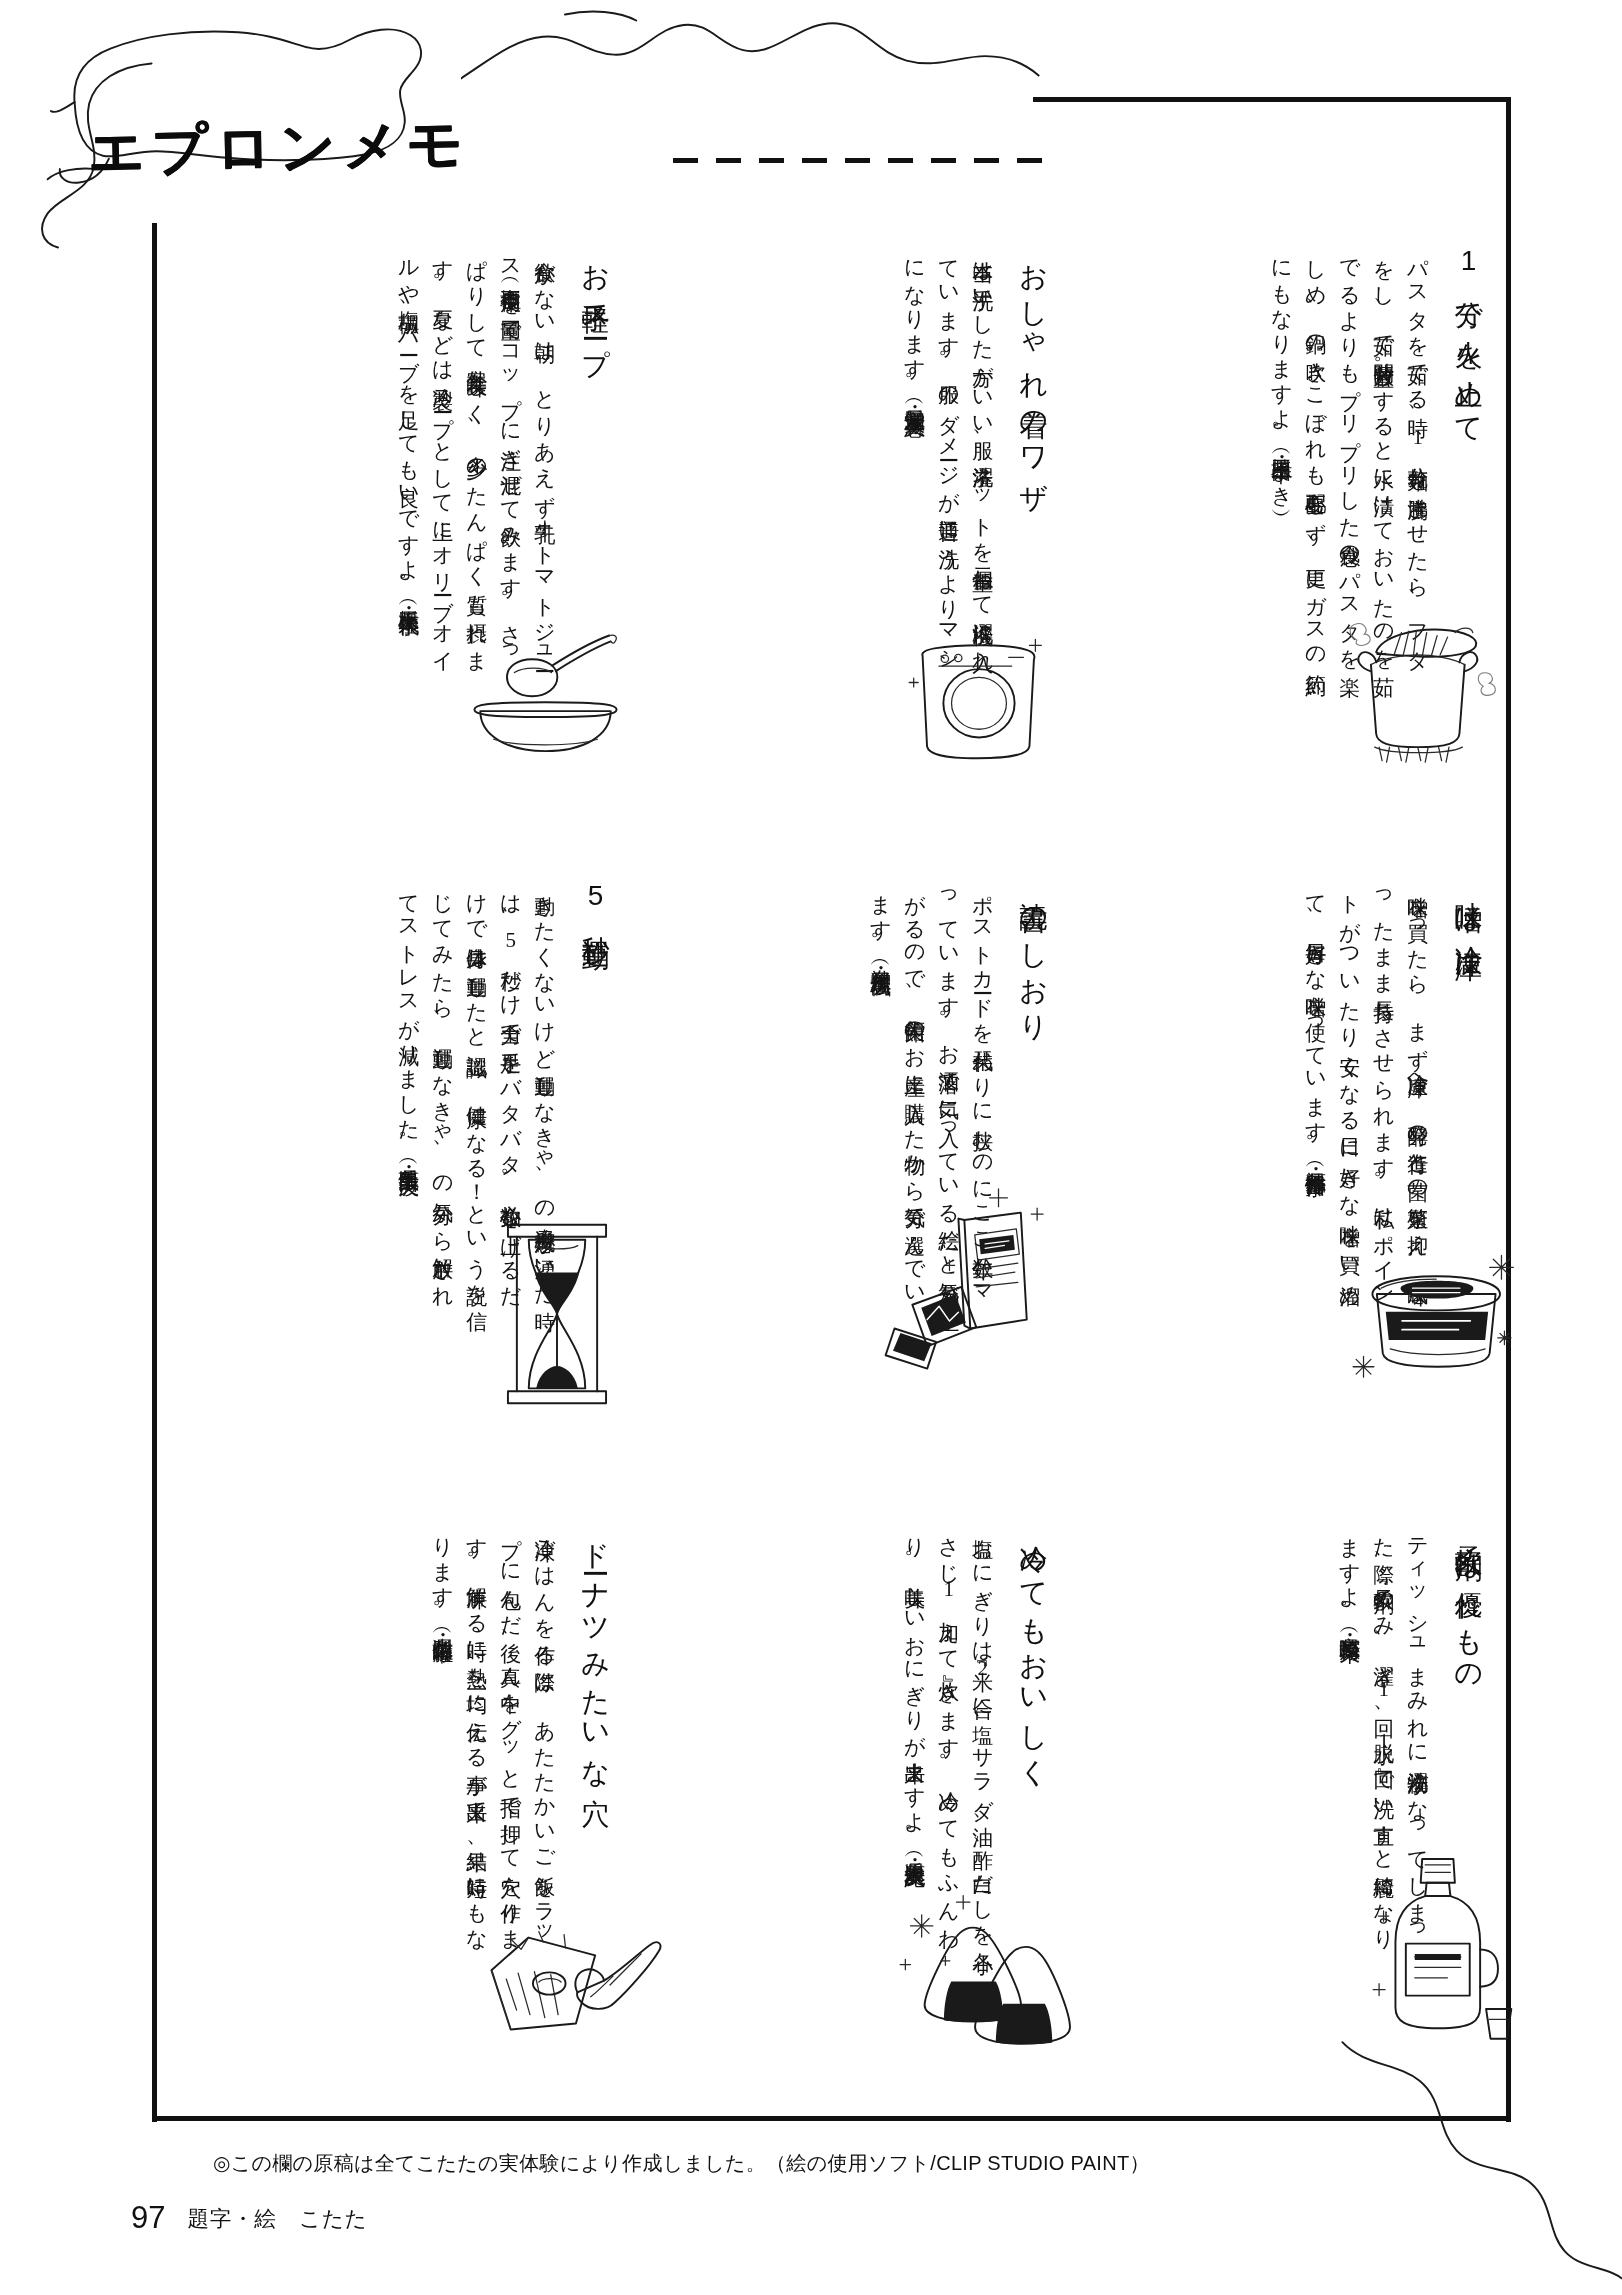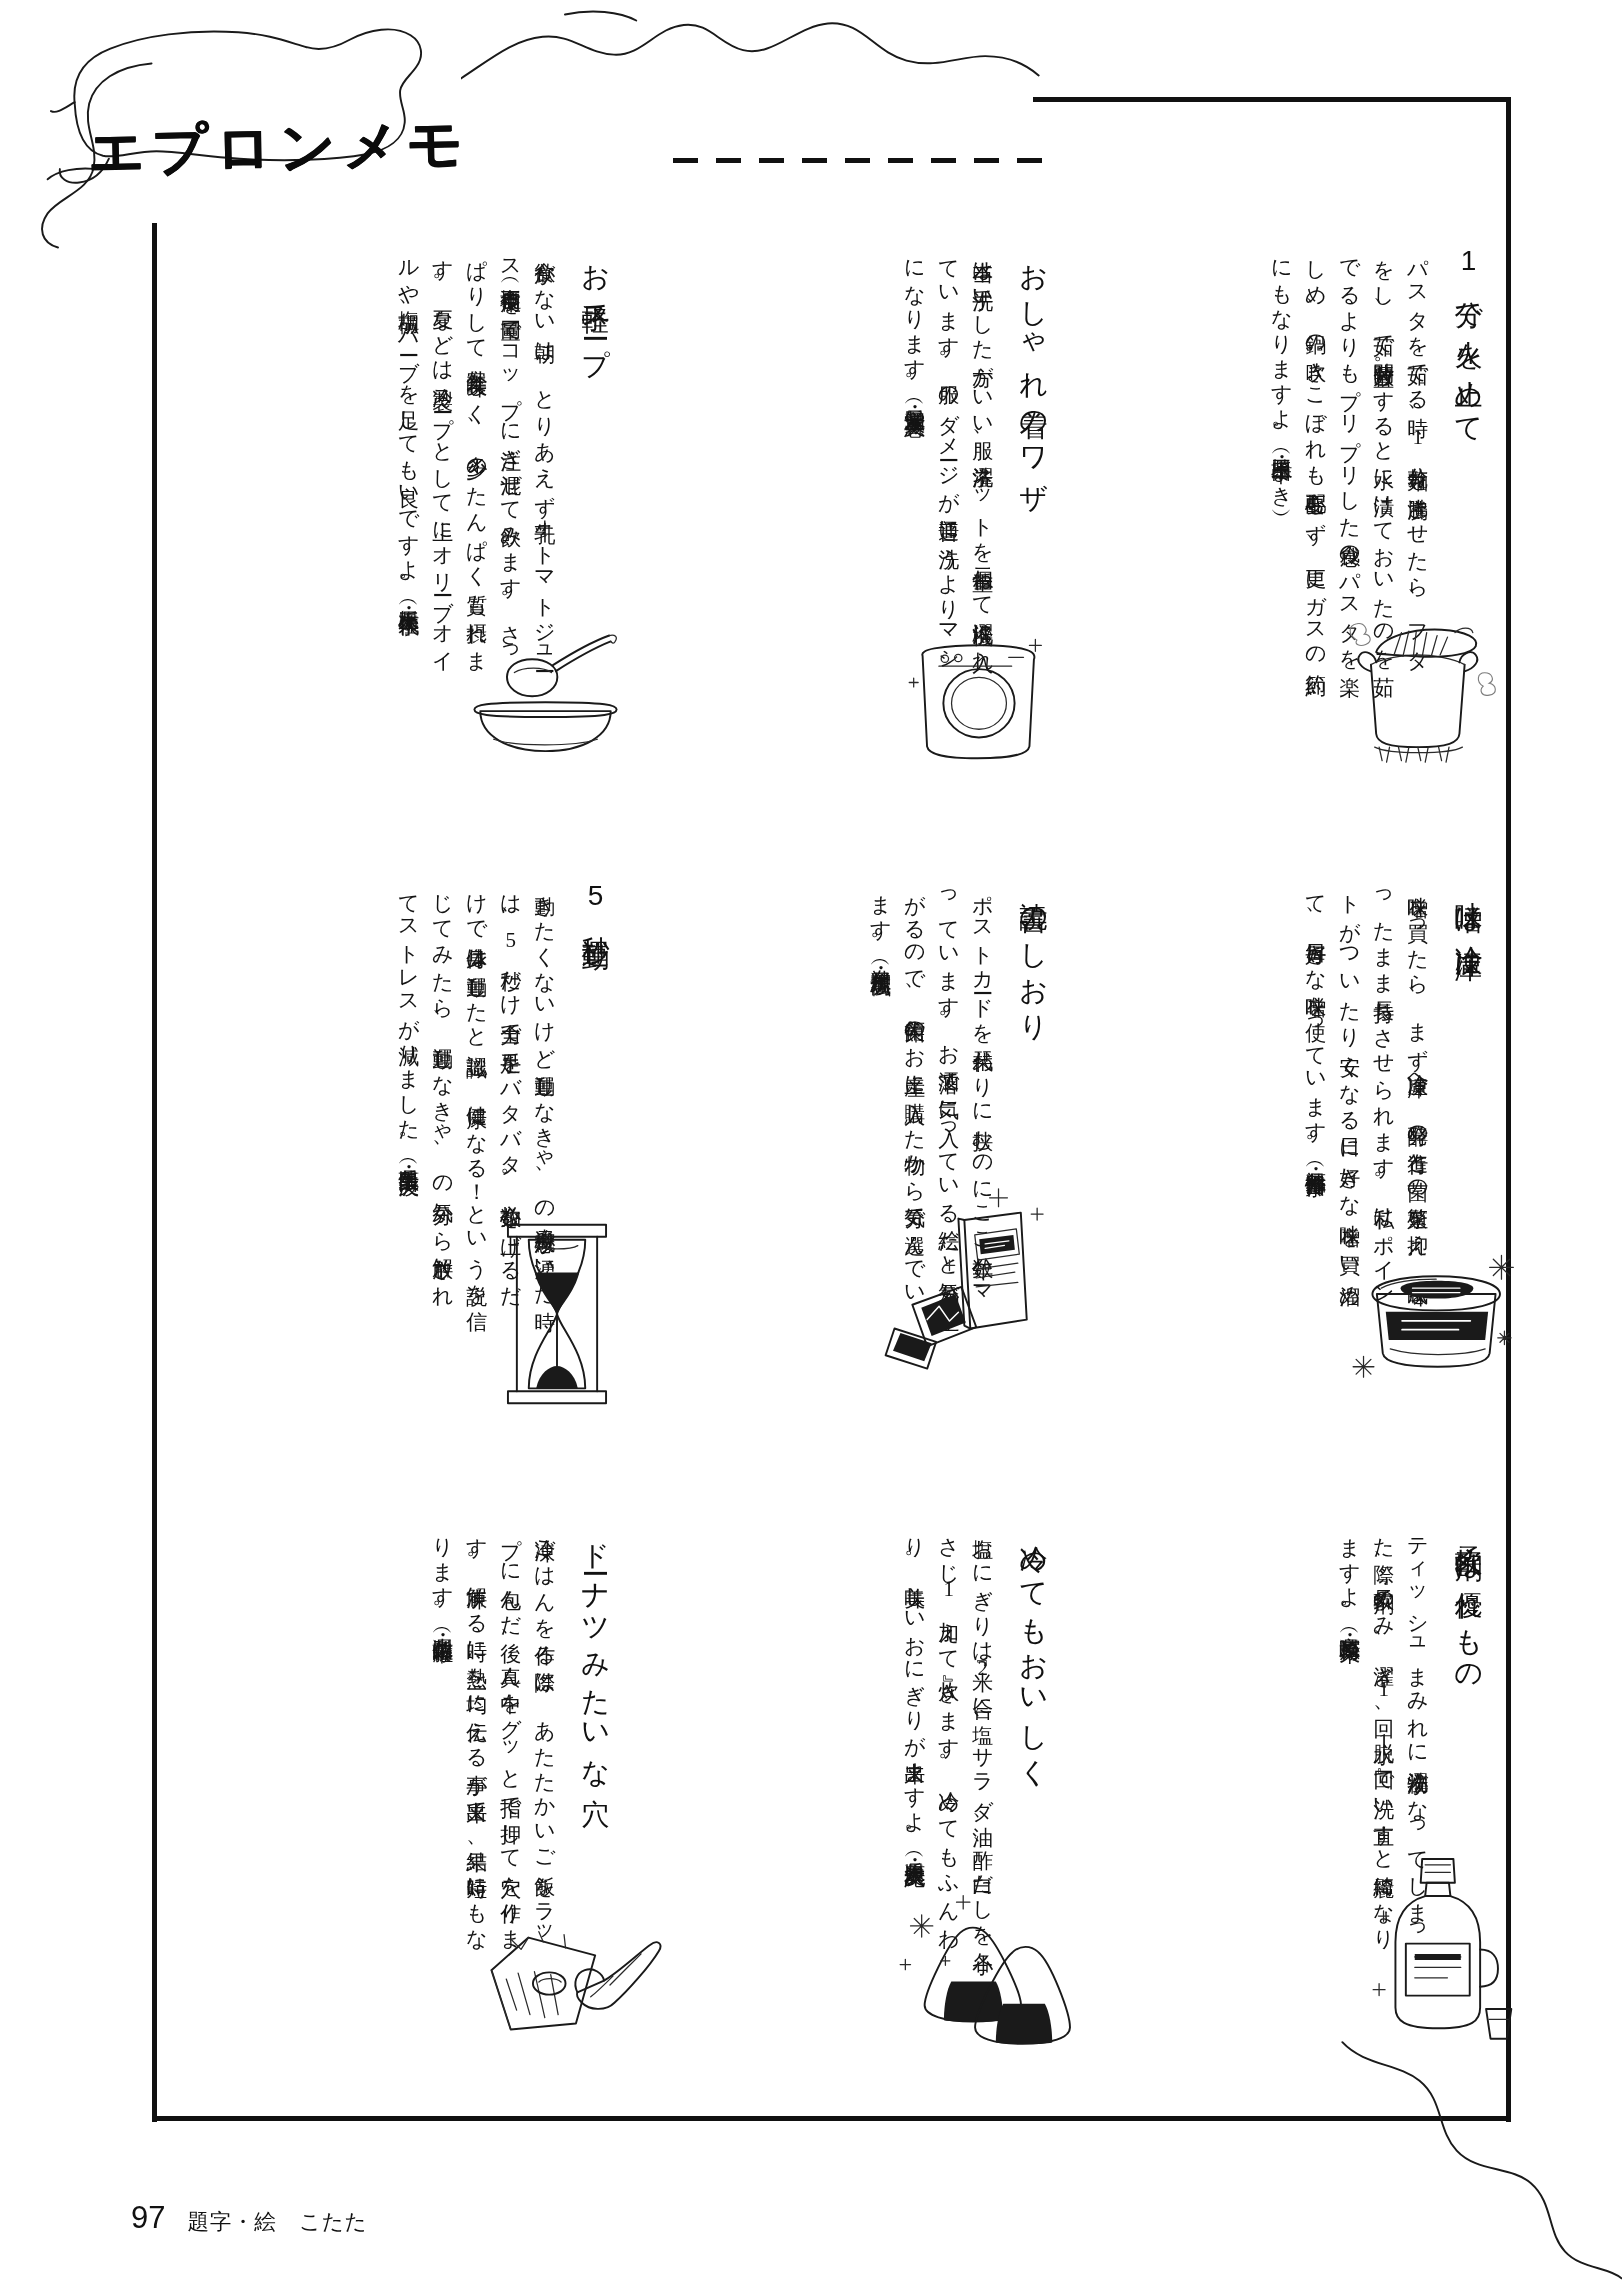--- a/index.html
+++ b/index.html
@@ -143,21 +143,21 @@
     letter-spacing: 0.3px;
     color: #111;
     white-space: nowrap;
     z-index: 10;
   }
   .pagerow {
     position: absolute;
     left: 131px;
     top: 2200px;
     display: flex;
-    align-items: flex-end;
+    align-items: center;
     gap: 22px;
     z-index: 10;
   }
   .pageno {
     font-family: "Liberation Sans", "DejaVu Sans", sans-serif;
     font-size: 31px;
     color: #111;
   }
   .credit {
     font-family: "Liberation Sans", "DejaVu Sans", sans-serif;
@@ -469,19 +469,20 @@
       <path class="ink-thin" d="M 90 108 C 96 102, 114 102, 120 108"></path>
 
       <path class="ink" d="M 142 122 C 136 110, 140 96, 152 92 C 164 88, 176 96, 178 106"></path>
       <path class="ink" d="M 178 106 C 196 96, 226 68, 240 58 C 250 50, 258 56, 252 66
                            C 240 86, 210 120, 192 136 C 180 148, 158 146, 148 136 C 142 130, 140 126, 142 122 Z"></path>
       <path class="ink-thin" d="M 186 112 C 196 102, 216 82, 228 70"></path>
       <path class="ink-thin" d="M 160 128 C 170 120, 182 108, 190 100"></path>
     </svg>
   </div>
 
+  <div class="footnote">◎この欄の原稿は全てこたたの実体験により作成しました。（絵の使用ソフト/CLIP STUDIO PAINT）</div>
   <div class="pagerow">
     <div class="pageno">97</div>
     <div class="credit">題字・絵　こたた</div>
   </div>
 
 </div>
 
 
 </body></html>

